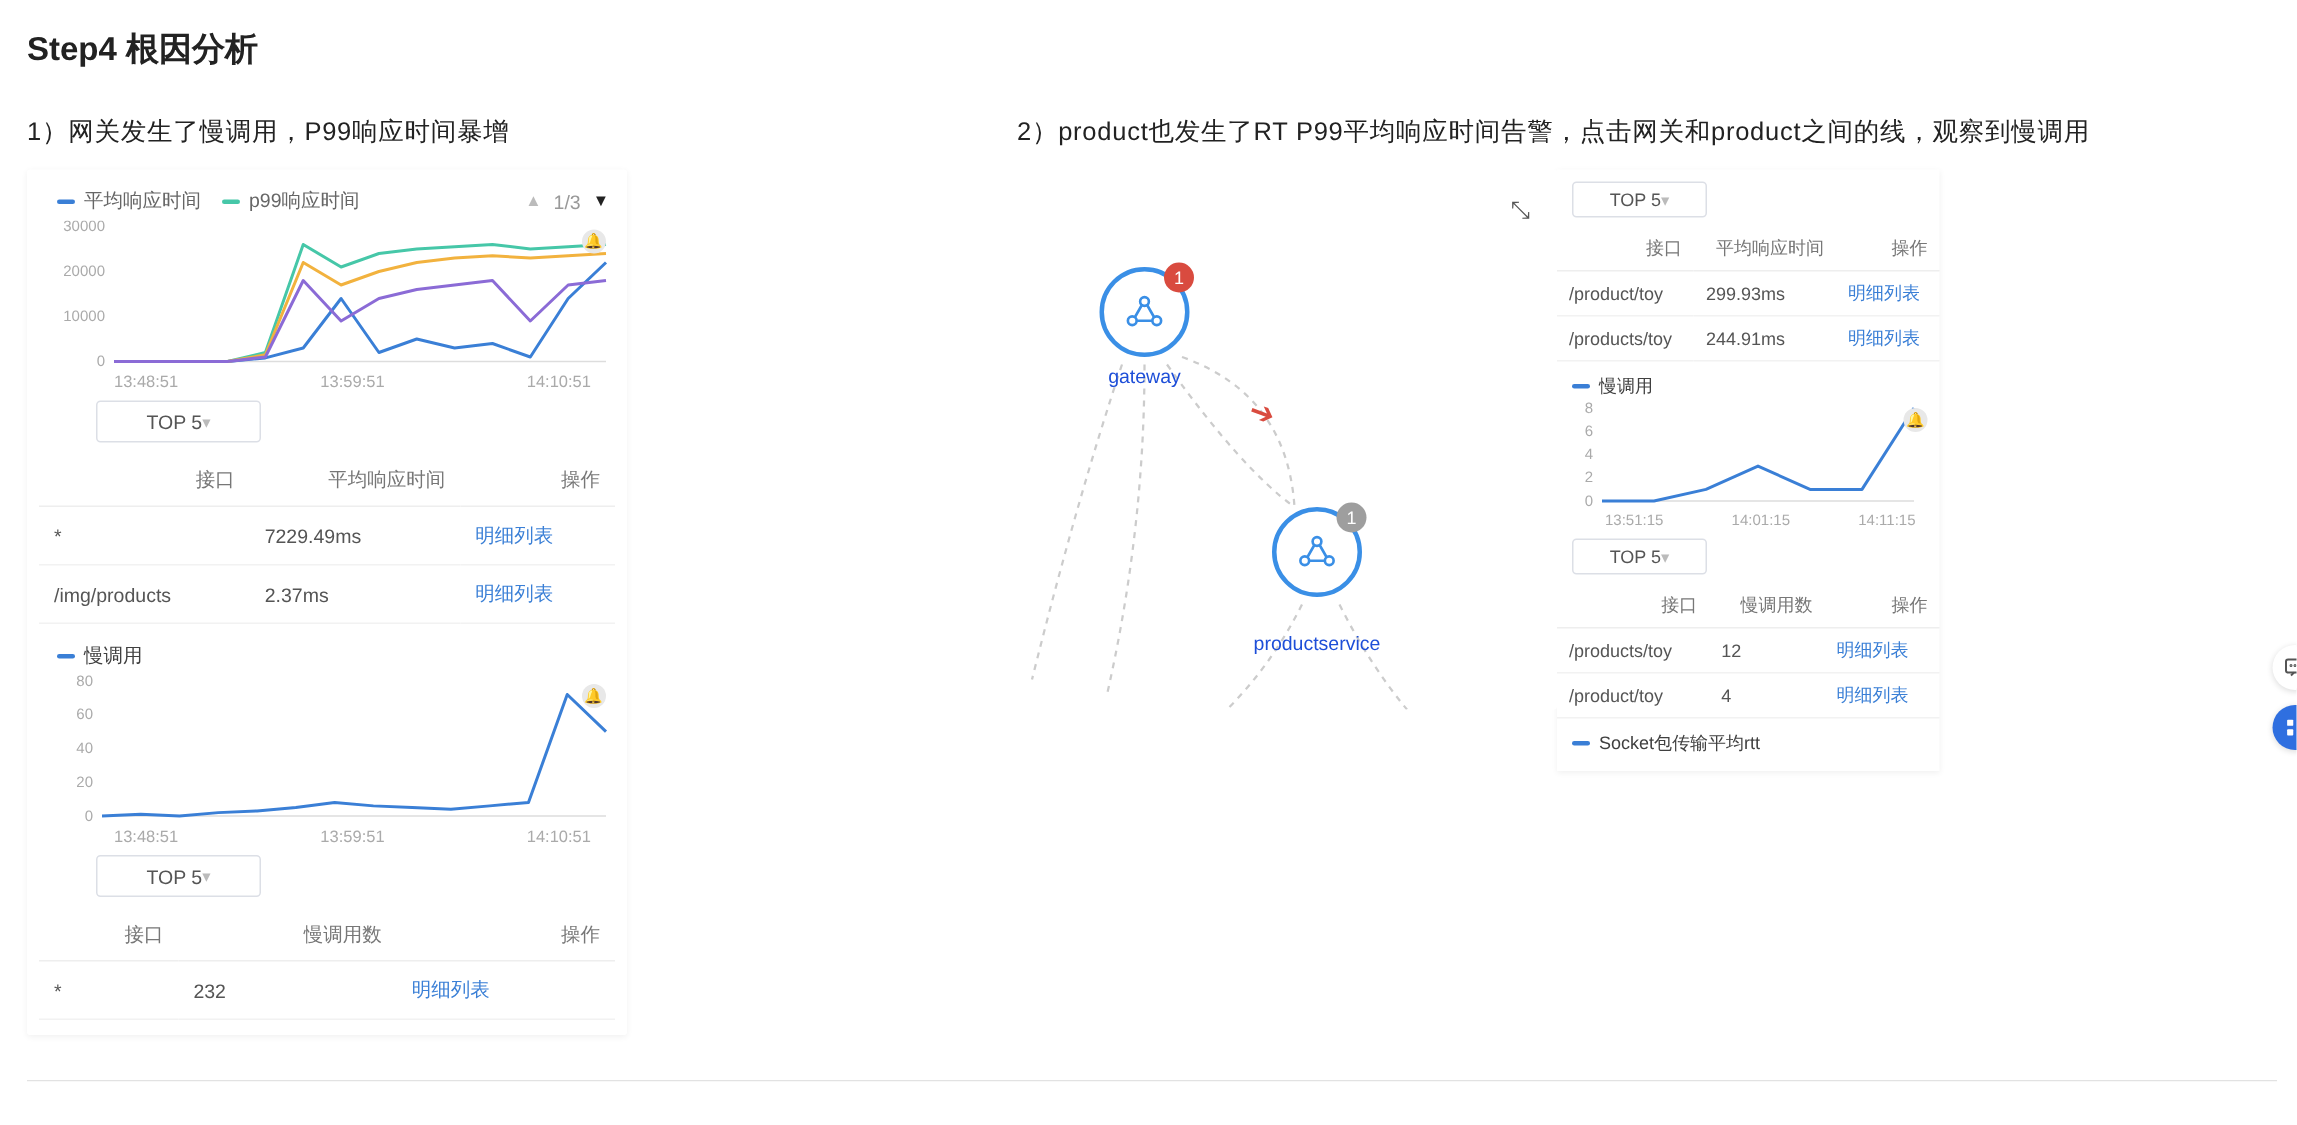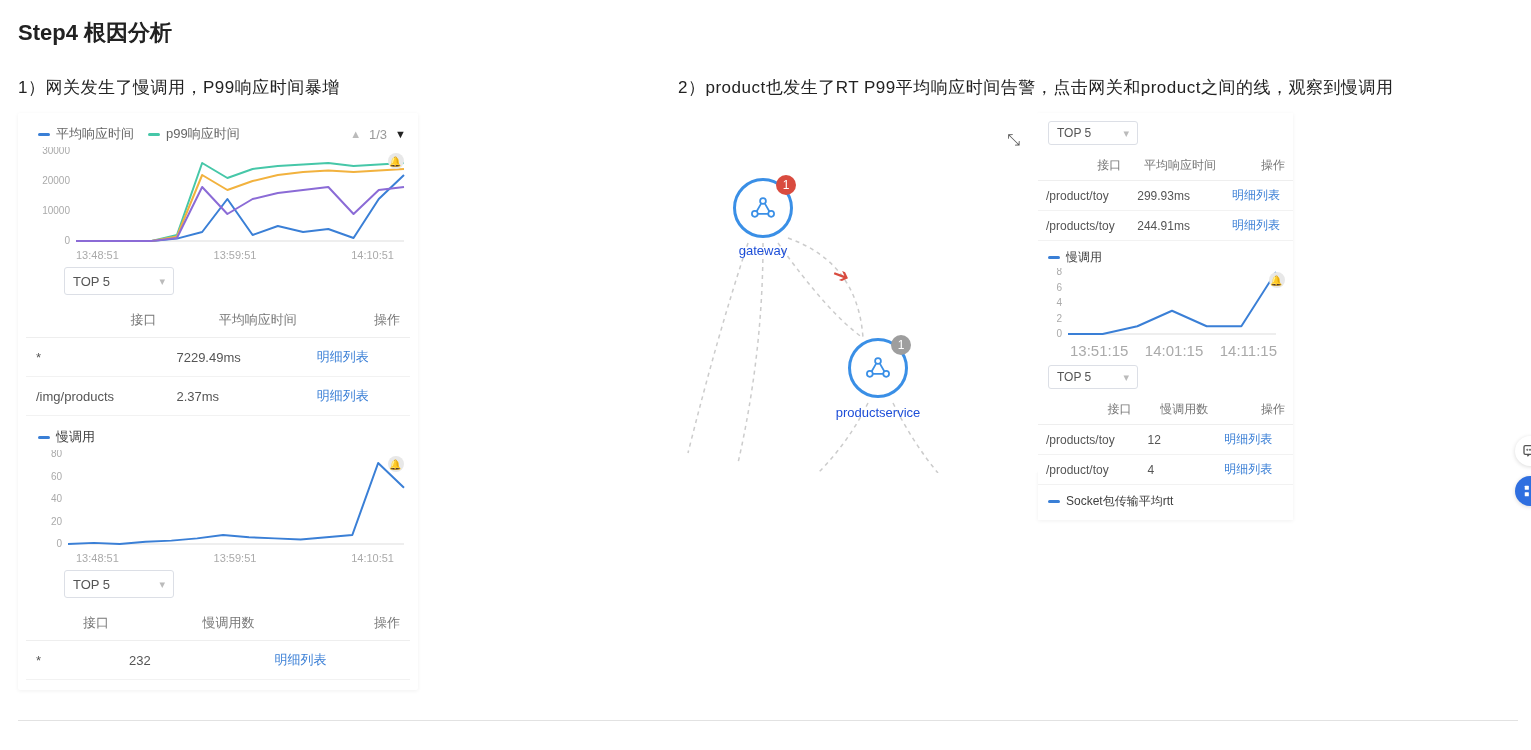--- a/index.html
+++ b/index.html
@@ -56,21 +56,21 @@
     position:absolute; right:6px; top:6px;
     width:16px; height:16px; border-radius:50%;
     background:#e8e8e8; color:#888;
     font-size:10px; display:flex; align-items:center; justify-content:center;
   }
   .top5 {
     margin: 6px 0 8px 38px;
     border: 1px solid #dcdfe6;
     border-radius: 3px;
     width: 110px; height: 28px;
-    display:flex; align-items:center; justify-content:space-between;
+    display:flex; align-items:center; justify-content:center;
     padding: 0 8px; font-size:13px; color:#555; cursor:pointer;
   }
   .chev { color:#bbb; font-size:11px; }
   .tbl { width: 100%; font-size: 13px; border-collapse: collapse; }
   .tbl th {
     text-align:right; color:#777; font-weight:400;
     padding: 8px 10px; border-bottom: 1px solid #eee;
   }
   .tbl td {
     padding: 10px 10px; border-bottom: 1px solid #f2f2f2;
@@ -293,21 +293,21 @@
 
         <div class="node" style="left:170px; top:225px;">
           <svg viewBox="0 0 24 24">
               <circle cx="12" cy="6" r="2.5" fill="none" stroke="#3a8fe6" stroke-width="1.5"></circle>
               <circle cx="5" cy="17" r="2.5" fill="none" stroke="#3a8fe6" stroke-width="1.5"></circle>
               <circle cx="19" cy="17" r="2.5" fill="none" stroke="#3a8fe6" stroke-width="1.5"></circle>
               <path d="M10.5 8 L6.5 15 M13.5 8 L17.5 15 M7.5 17 L16.5 17" stroke="#3a8fe6" stroke-width="1.5"></path>
             </svg>
           <div class="node-badge badge-gray">1</div>
         </div>
-        <div class="node-label" style="left:140px; top:292px;">productservice</div>
+        <div class="node-label" style="left:140px; top:308px;">productservice</div>
       </div>
 
       <div class="detail-panel">
         <div class="top5">
           <span>TOP 5</span>
           <span class="chev">▾</span>
         </div>
         <table class="tbl">
           <thead>
               <tr>
@@ -338,21 +338,21 @@
           <div class="bell-badge" style="right:8px; top:4px;">🔔</div>
           <svg class="chart-svg" id="svg-chart3" width="240" height="72">
               <text x="18" y="69" text-anchor="end" font-size="10" fill="#aaa">0</text>
               <text x="18" y="53.5" text-anchor="end" font-size="10" fill="#aaa">2</text>
               <text x="18" y="38" text-anchor="end" font-size="10" fill="#aaa">4</text>
               <text x="18" y="22.5" text-anchor="end" font-size="10" fill="#aaa">6</text>
               <text x="18" y="7" text-anchor="end" font-size="10" fill="#aaa">8</text>
               <line x1="24" x2="232" y1="66" y2="66" stroke="#ddd"></line>
               <path d="M24 66 L58.666666666666664 66 L93.33333333333333 58.25 L128 42.75 L162.66666666666666 58.25 L197.33333333333334 58.25 L232 4 " fill="none" stroke="#3a7fd6" stroke-width="2" stroke-linejoin="round"></path>
             </svg>
-          <div class="x-axis" style="padding-left:26px; font-size:15px;">
+          <div class="x-axis" style="padding-left:26px; font-size:10px;">
             <span>13:51:15</span>
             <span>14:01:15</span>
             <span>14:11:15</span>
           </div>
         </div>
         <div class="top5">
           <span>TOP 5</span>
           <span class="chev">▾</span>
         </div>
         <table class="tbl">

